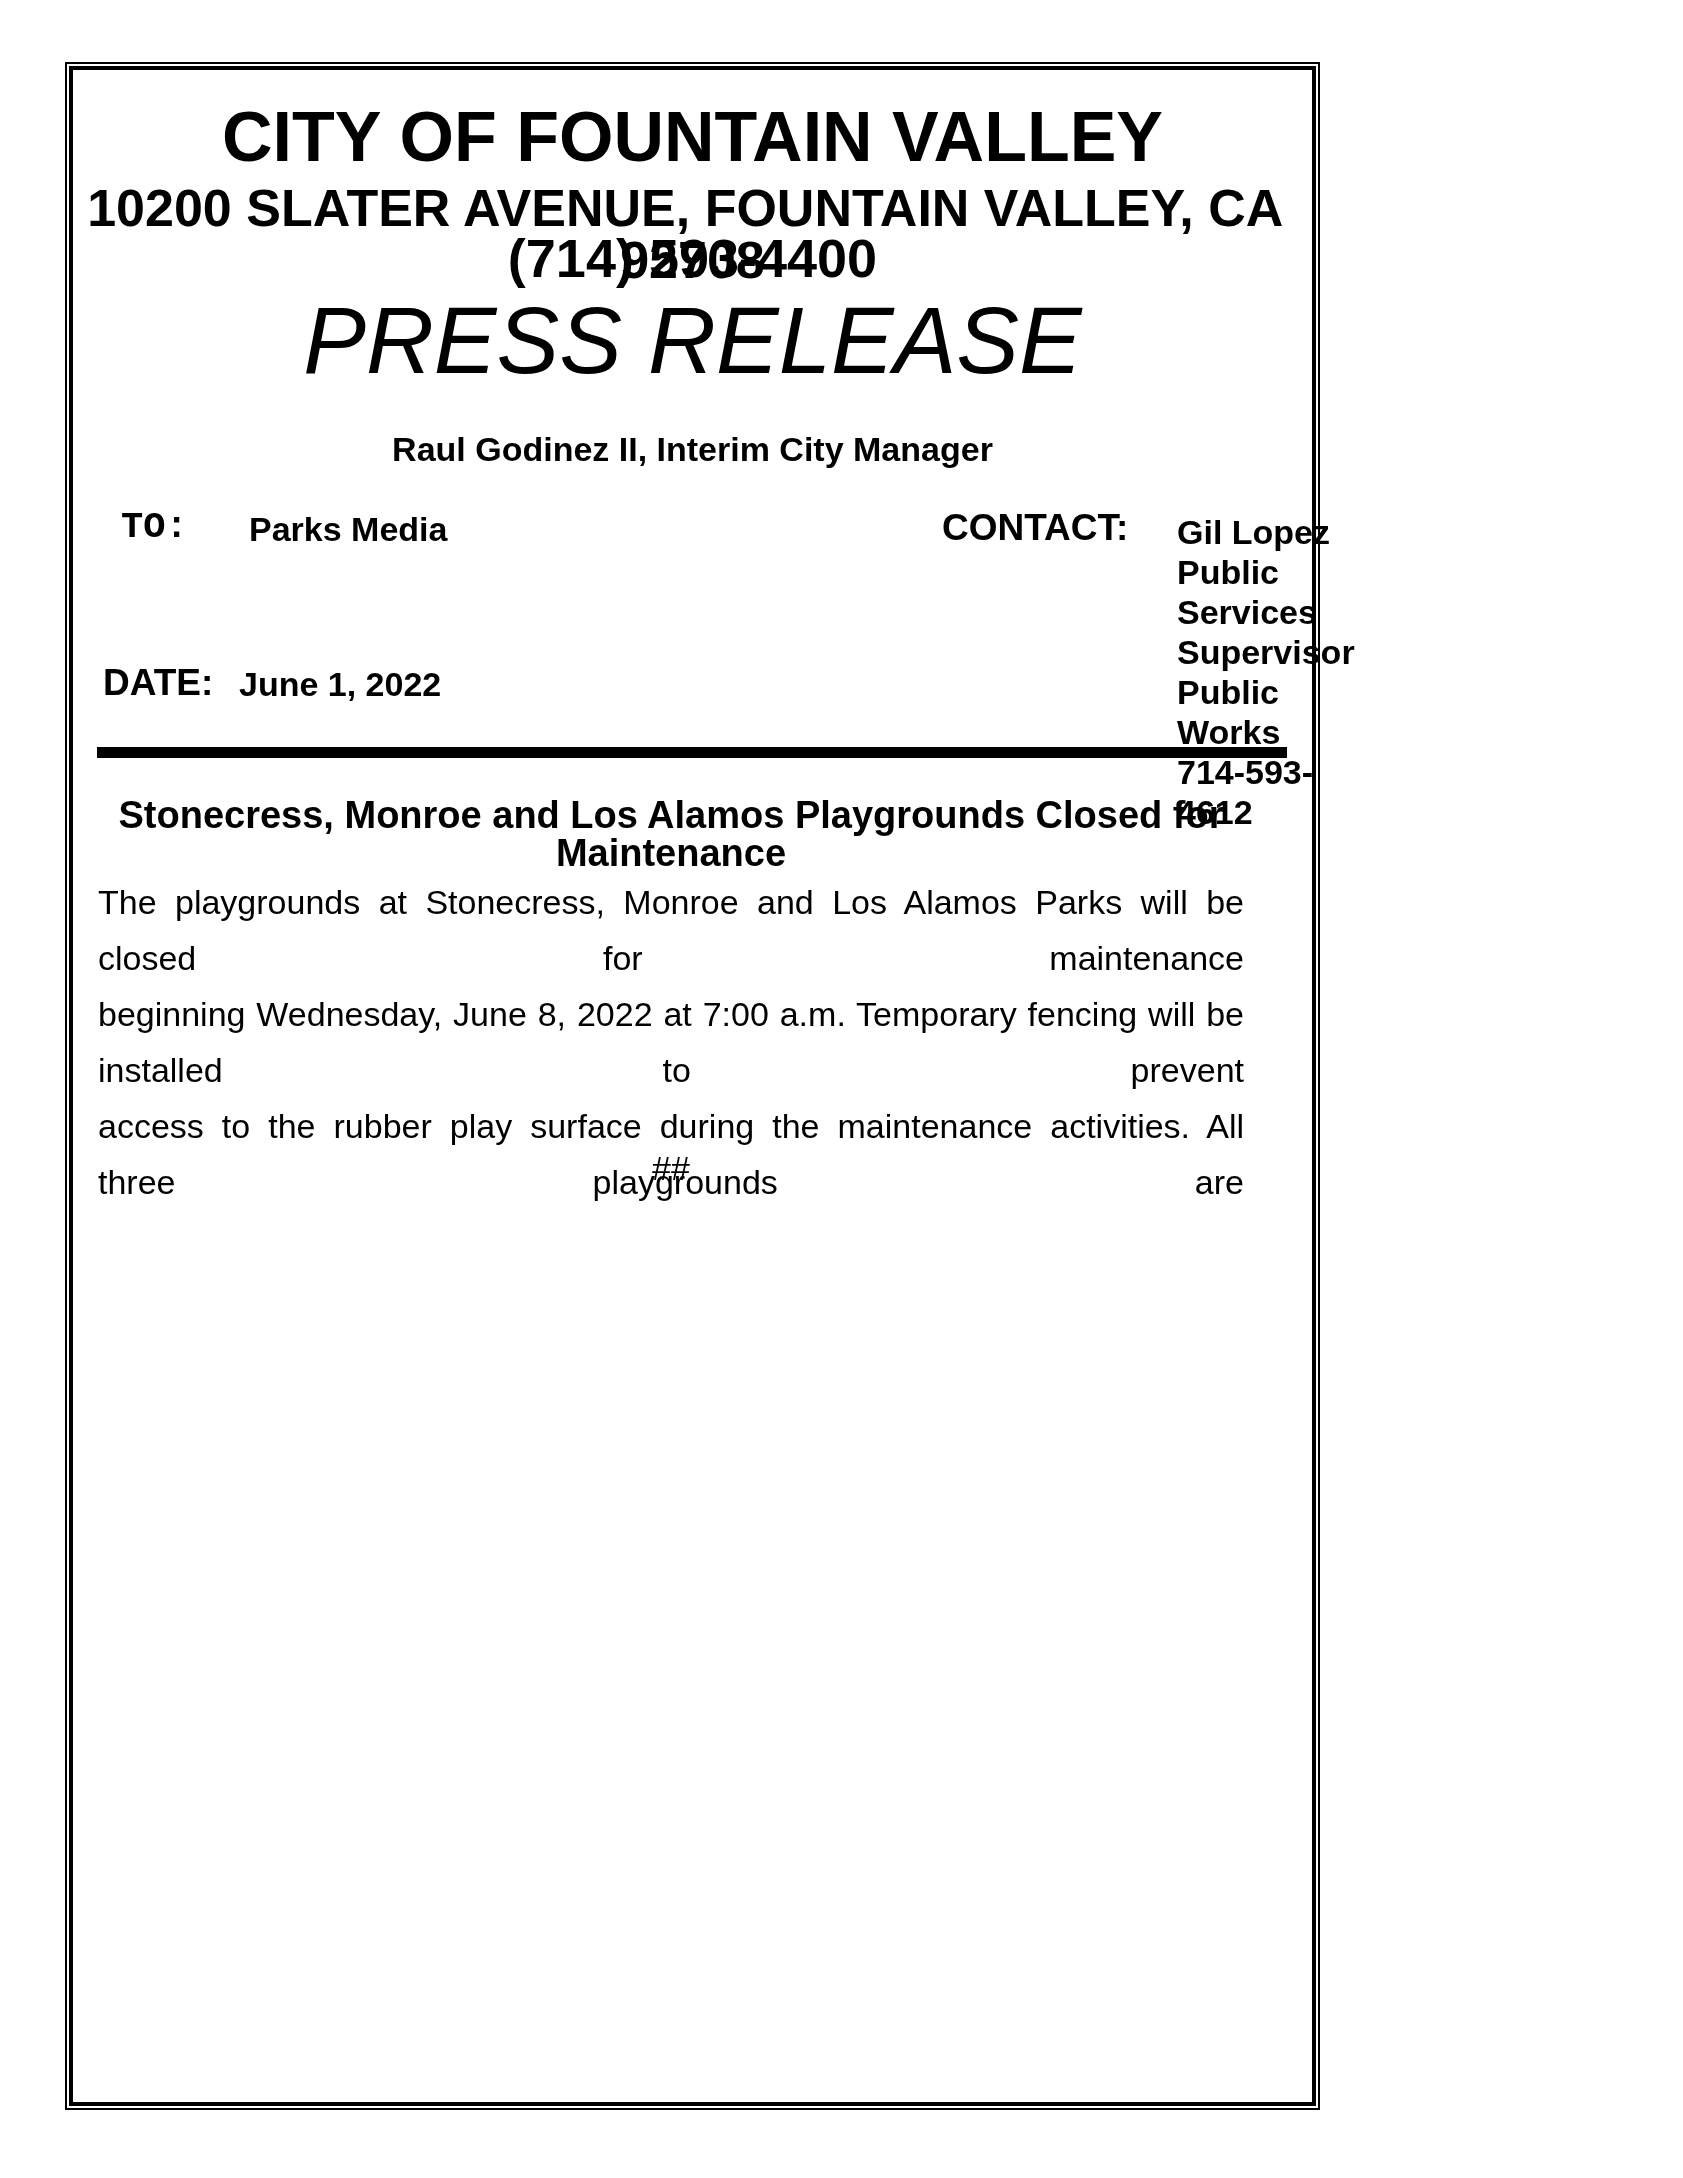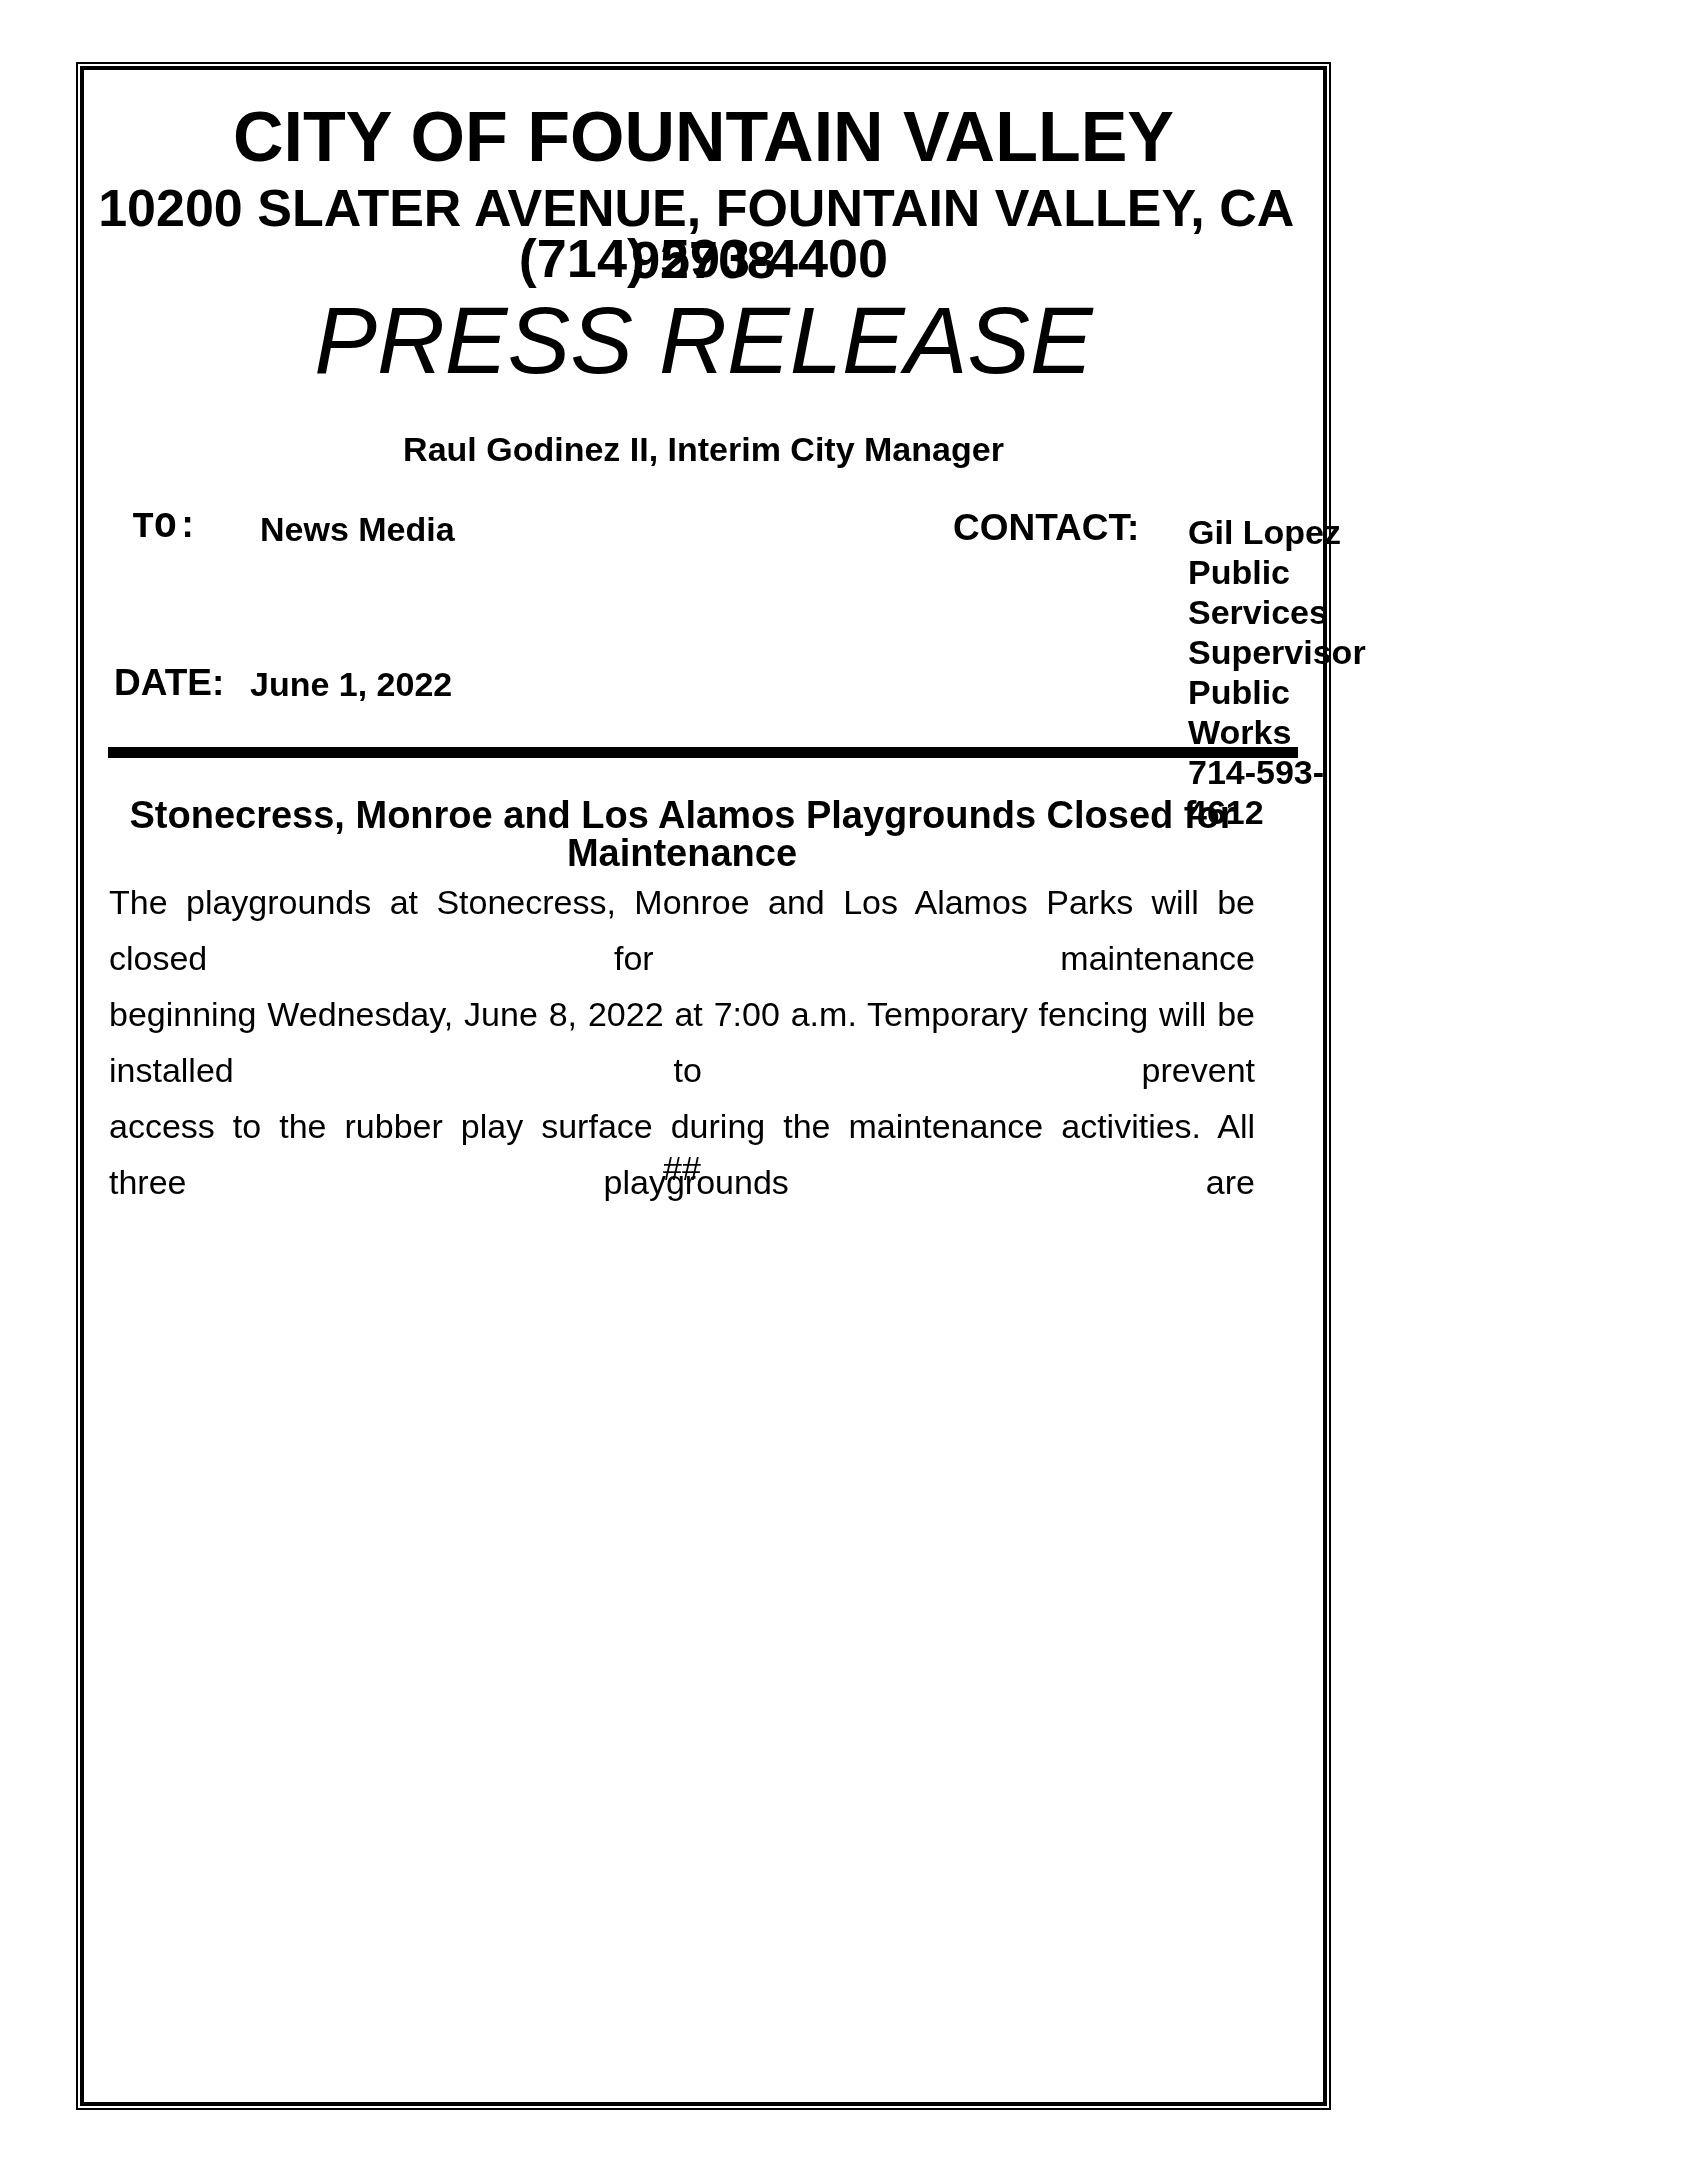--- a/index.html
+++ b/index.html
@@ -14,21 +14,20 @@
   }
   .page {
     position: absolute;
     left: 65px;
     top: 62px;
     width: 1255px;
     height: 2048px;
     box-sizing: border-box;
     border: 2px solid #000;
     background: #fff;
-    margin-left: 11px;
   }
   
   .page::before {
     content: "";
     position: absolute;
     inset: 2px;
     border: 4px solid #000;
     pointer-events: none;
   }
   .content {
@@ -92,21 +91,21 @@
 <div class="page">
   <div class="content">
 
     <div class="abs center city-title">CITY OF FOUNTAIN VALLEY</div>
     <div class="abs center address-line">10200 SLATER AVENUE, FOUNTAIN VALLEY, CA&nbsp; 92708</div>
     <div class="abs center phone-line">(714) 593-4400</div>
     <div class="abs center press-title">PRESS RELEASE</div>
     <div class="abs center manager-line">Raul Godinez II, Interim City Manager</div>
 
     <div class="meta-label to-label">TO:</div>
-    <div class="meta-value to-value">News Media</div>
+    <div class="meta-value to-value">Parks Media</div>
 
     <div class="meta-label contact-label">CONTACT:</div>
     <div class="contact-block">
       <div>Gil Lopez</div>
       <div>Public Services</div>
       <div>Supervisor</div>
       <div>Public Works</div>
       <div>714-593-4612</div>
     </div>
 

